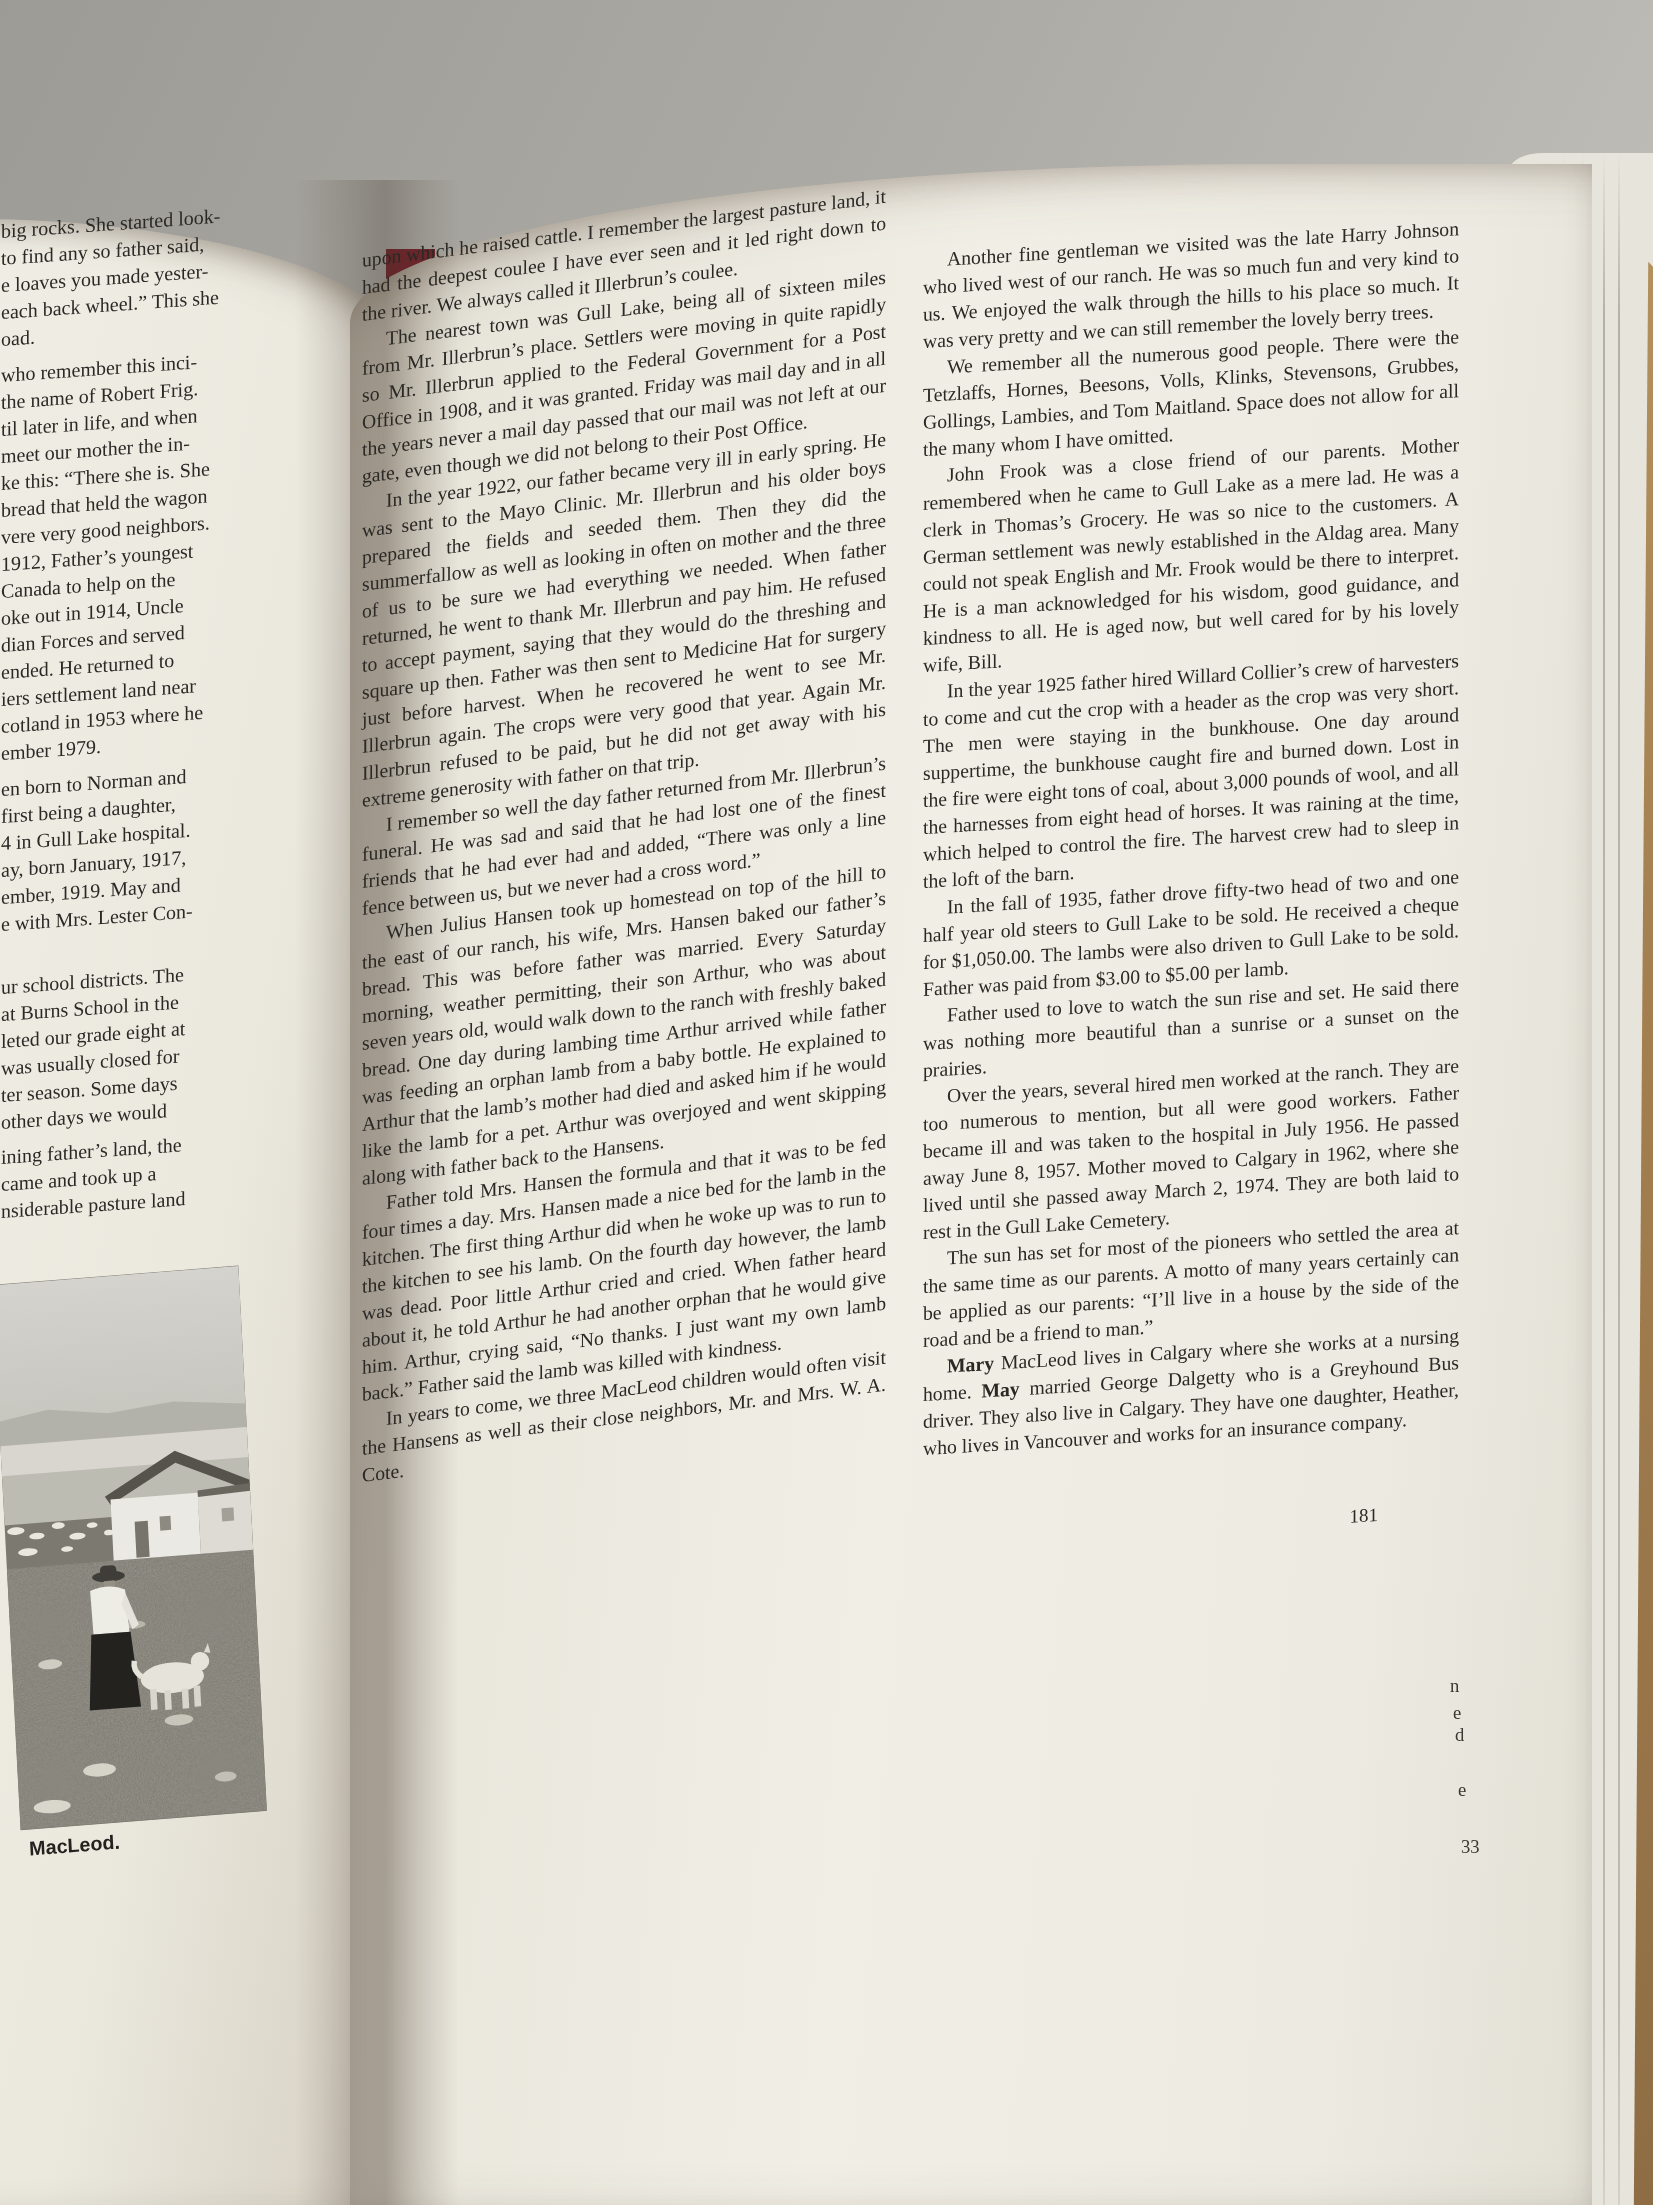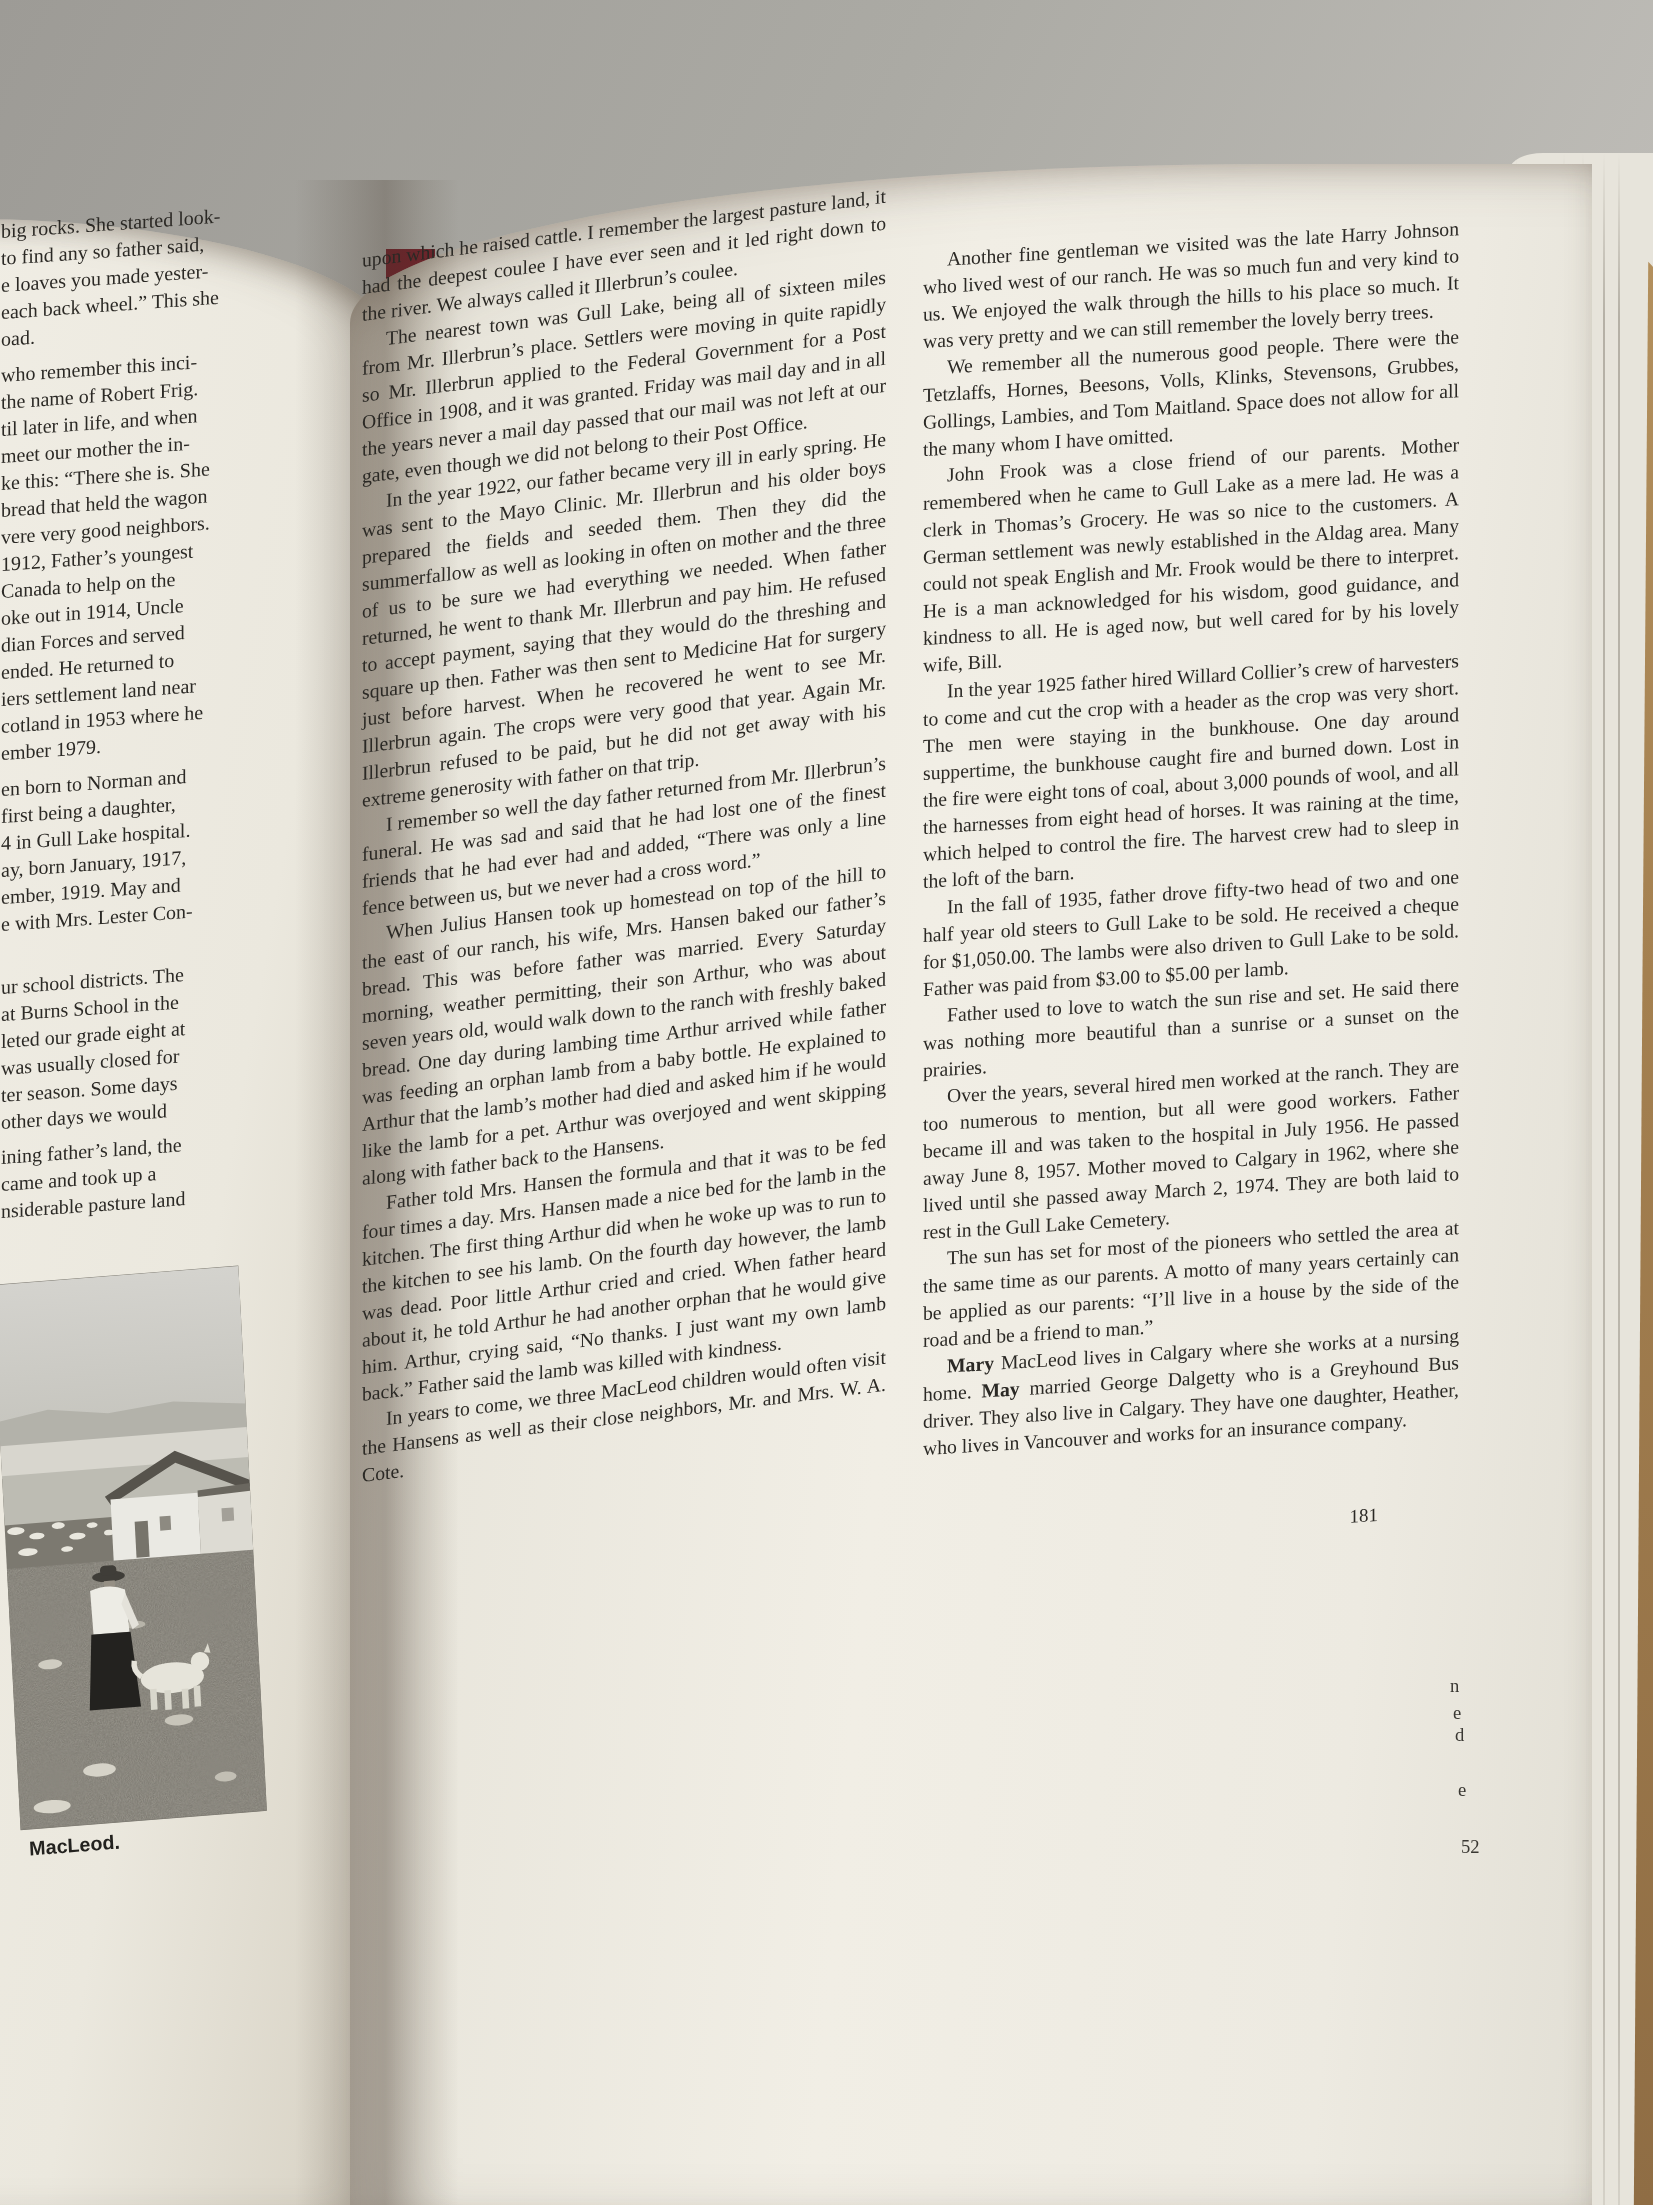--- a/index.html
+++ b/index.html
@@ -213,15 +213,15 @@
     <div class="para">Over the years, several hired men worked at the ranch. They are too numerous to mention, but all were good workers. Father became ill and was taken to the hospital in July 1956. He passed away June 8, 1957. Mother moved to Calgary in 1962, where she lived until she passed away March 2, 1974. They are both laid to rest in the Gull Lake Cemetery.</div>
     <div class="para">The sun has set for most of the pioneers who settled the area at the same time as our parents. A motto of many years certainly can be applied as our parents: “I’ll live in a house by the side of the road and be a friend to man.”</div>
     <div class="para"><span class="bold">Mary</span><span> MacLeod lives in Calgary where she works at a nursing home. </span><span class="bold">May</span><span> married George Dalgetty who is a Greyhound Bus driver. They also live in Calgary. They have one daughter, Heather, who lives in Vancouver and works for an insurance company.</span></div>
     <div class="pagenum">181</div>
   </div>
 
   <span class="peek pk0">n</span>
   <span class="peek pk1">e</span>
   <span class="peek pk2">d</span>
   <span class="peek pk3">e</span>
-  <span class="peek pk4">52</span>
+  <span class="peek pk4">33</span>
 </div>
 
 
 </body></html>

